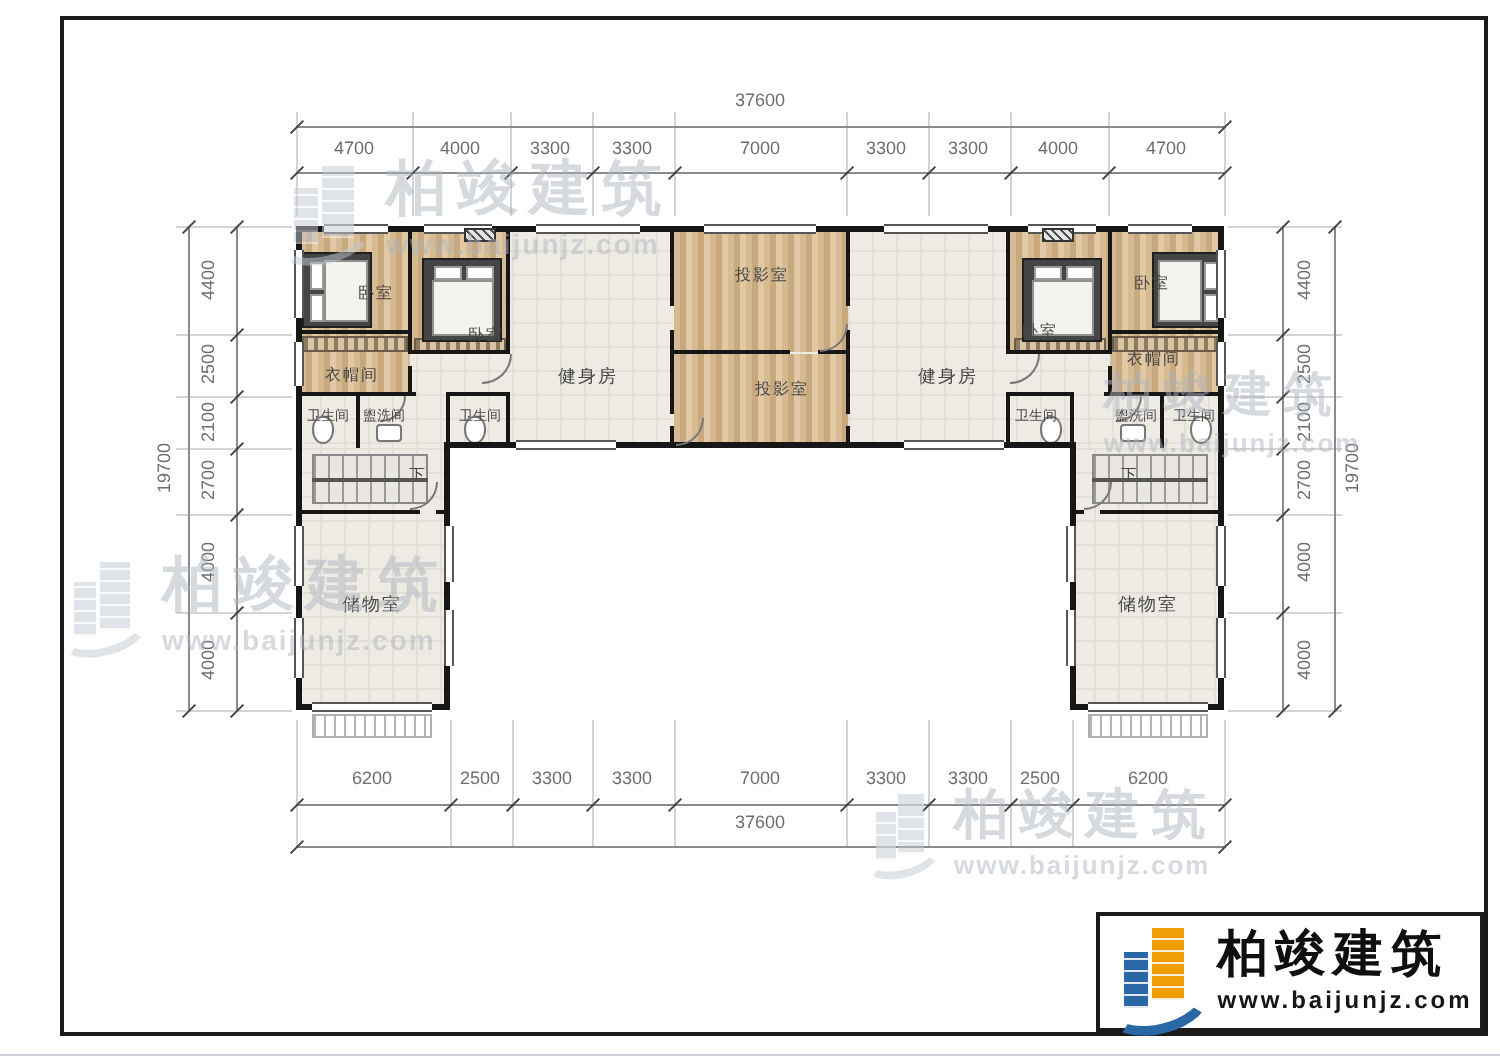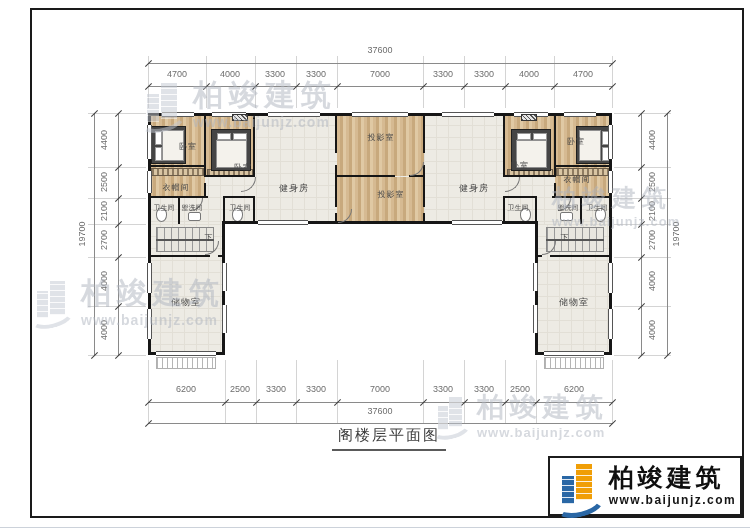--- a/index.html
+++ b/index.html
@@ -251,21 +251,20 @@
       <div class="door" style="left: 93px; top: 64px; width: 14px; height: 14px;"></div>
       <div class="door" style="left: 357px; top: 64px; width: 14px; height: 14px;"></div>
       <div class="door" style="left: 57px; top: 128px; width: 13px; height: 13px;"></div>
       <div class="door" style="left: 394px; top: 128px; width: 13px; height: 13px;"></div>
       <div class="door" style="left: 42px; top: 85px; width: 12px; height: 12px;"></div>
       <div class="door" style="left: 410px; top: 85px; width: 12px; height: 12px;"></div>
       <div class="vent" style="left: 84px; top: 1px; width: 16px; height: 7px;"></div>
       <div class="vent" style="left: 373px; top: 1px; width: 16px; height: 7px;"></div>
     </div>
 
-  <div class="title">阁楼层平面图</div>
 
   <div class="logo-box">
     <span class="glyph" style="width:46px;height:48px;">
       <i class="g-sw" style="left:-1px;top:26px;width:42px;height:19px;border-width:5px;"></i>
       <i class="g-bl" style="left:8px;top:14px;width:12px;height:28px;"></i>
       <i class="g-or" style="left:22px;top:2px;width:16px;height:36px;"></i>
     </span>
     <span>
       <div class="logo-name">柏竣建筑</div>
       <div class="logo-url">www.baijunjz.com</div>

